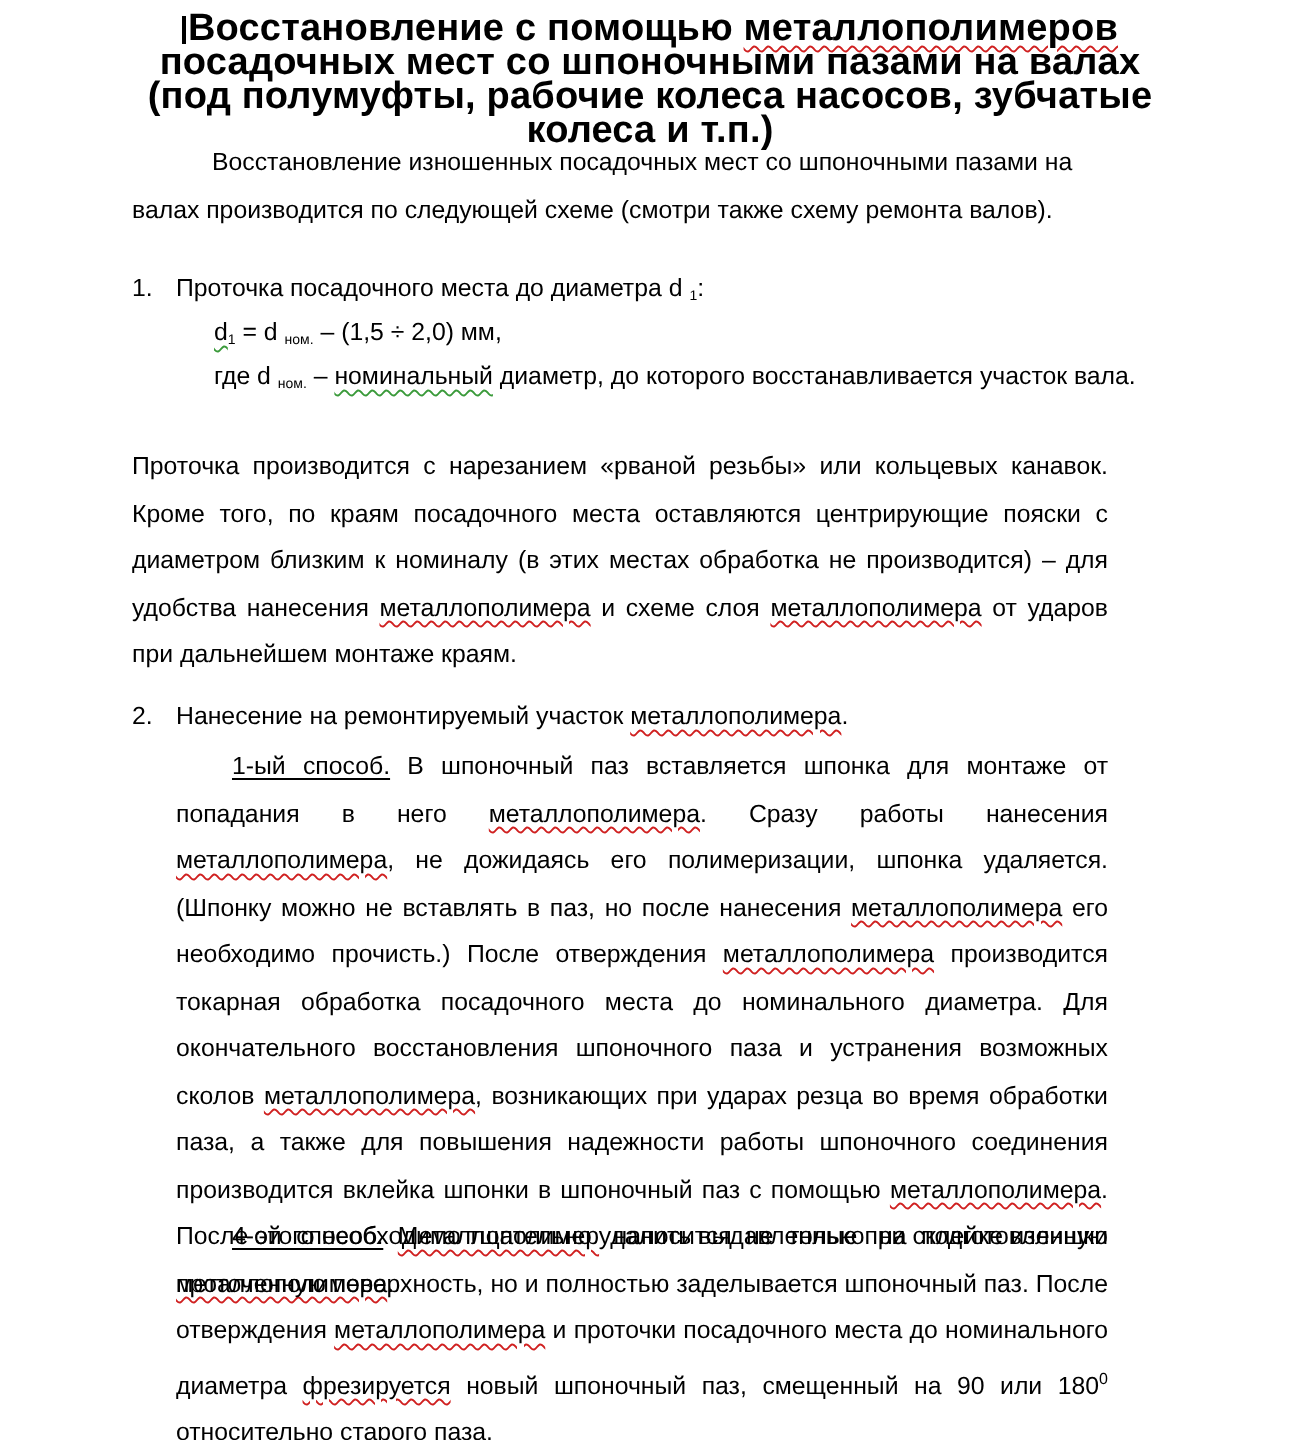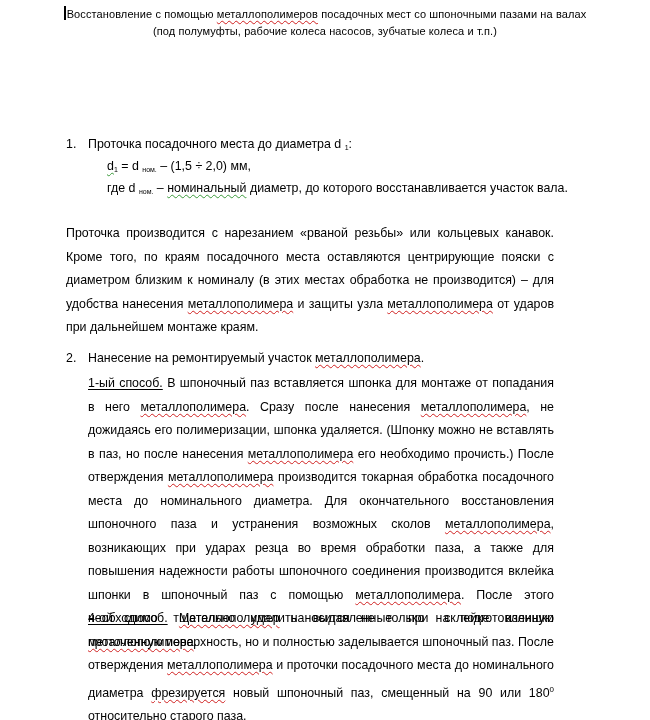--- a/index.html
+++ b/index.html
@@ -3,82 +3,83 @@
 <meta charset="utf-8">
 <style>
   html, body { margin: 0; padding: 0; background: #ffffff; }
   body {
     width: 650px; height: 720px; overflow: hidden; position: relative;
     font-family: "Liberation Sans", sans-serif; color: #000;
   }
   .page { position: absolute; left: 0; top: 0; width: 650px; height: 720px; }
   .title {
     position: absolute; left: 60px; top: 6px; width: 530px;
-    text-align: center; font-weight: normal; font-size: 11px; line-height: 17px;
+    text-align: center; font-weight: bold; font-size: 19px; line-height: 17px;
     letter-spacing: 0.1px;
   }
   .caret {
     display: inline-block; width: 2px; height: 14px; background: #000;
     vertical-align: -2px; margin-right: 1px;
   }
   .sq { text-decoration: underline wavy #d02020; text-decoration-thickness: 1px; text-underline-offset: 2px; }
   .sqg { text-decoration: underline wavy #3a9a3a; text-decoration-thickness: 1px; text-underline-offset: 2px; }
-  .ul { text-decoration: underline; text-underline-offset: 2px; }
+  .ul { text-decoration: underline; text-underline-offset: 2px; margin-left: 28px; }
   .body-text { font-size: 12.4px; }
   .para { position: absolute; left: 66px; width: 488px; line-height: 23.5px; text-align: justify; }
   .para.intro { top: 70px; text-indent: 40px; text-align: left; }
   .li-num { position: absolute; left: 66px; }
   .li-text { position: absolute; left: 88px; }
   .line { position: absolute; white-space: nowrap; }
   sub.s { font-size: 7px; vertical-align: -2px; }
   .block { position: absolute; left: 88px; width: 466px; line-height: 23.5px; text-align: justify; }
   .deg { font-size: 8px; vertical-align: 5px; }
 </style>
 </head>
 <body>
 
 <div class="page">
 
   <div class="title">
     <span class="caret"></span><span>Восстановление с помощью </span><span class="sq">металлополимеров</span><span> посадочных мест со шпоночными пазами на валах (под полумуфты, рабочие колеса насосов, зубчатые колеса и т.п.)</span>
   </div>
 
+  <div class="para intro body-text">Восстановление изношенных посадочных мест со шпоночными пазами на валах производится по следующей схеме (смотри также схему ремонта валов).</div>
 
   <div class="body-text">
     <span class="li-num" style="top:137px;">1.</span>
     <div class="li-text line" style="top:137px;">
       <span>Проточка посадочного места до диаметра d</span> <sub class="s">1</sub><span>:</span>
     </div>
     <div class="line" style="left:107px; top:159px;">
       <span class="sqg">d</span><sub class="s">1</sub><span> = d </span><sub class="s">ном.</sub><span> – (1,5 ÷ 2,0) мм,</span>
     </div>
     <div class="line" style="left:107px; top:181px;">
       <span>где d </span><sub class="s">ном.</sub><span> – </span><span class="sqg">номинальный</span><span> диаметр, до которого восстанавливается участок вала.</span>
     </div>
   </div>
 
   <div class="body-text">
     <div class="para" style="top:222px;">
       <span>Проточка производится с нарезанием «рваной резьбы» или кольцевых канавок. Кроме</span>
       <span>того, по краям посадочного места оставляются центрирующие пояски с диаметром</span>
       <span>близким к номиналу (в этих местах обработка не производится) – для удобства</span>
-      <span>нанесения </span><span class="sq">металлополимера</span><span> и защиты узла </span><span class="sq">металлополимера</span><span> от ударов при</span>
+      <span>нанесения </span><span class="sq">металлополимера</span><span> и схеме слоя </span><span class="sq">металлополимера</span><span> от ударов при</span>
       <span>дальнейшем монтаже краям.</span>
     </div>
   </div>
 
   <div class="body-text">
     <span class="li-num" style="top:351px;">2.</span>
     <div class="li-text line" style="top:351px;">
       <span>Нанесение на ремонтируемый участок </span><span class="sq">металлополимера</span><span>.</span>
     </div>
 
     <div class="block" style="top:372px;">
       <span class="ul">1-ый способ.</span><span> В шпоночный паз вставляется шпонка для монтаже от попадания в</span>
-      <span>него </span><span class="sq">металлополимера</span><span>. Сразу после нанесения </span><span class="sq">металлополимера</span><span>, не дожидаясь</span>
+      <span>него </span><span class="sq">металлополимера</span><span>. Сразу работы нанесения </span><span class="sq">металлополимера</span><span>, не дожидаясь</span>
       <span>его полимеризации, шпонка удаляется. (Шпонку можно не вставлять в паз, но после</span>
       <span>нанесения </span><span class="sq">металлополимера</span><span> его необходимо прочисть.) После отверждения</span>
       <span class="sq">металлополимера</span><span> производится токарная обработка посадочного места до</span>
       <span>номинального диаметра. Для окончательного восстановления шпоночного паза и</span>
       <span>устранения возможных сколов </span><span class="sq">металлополимера</span><span>, возникающих при ударах резца</span>
       <span>во время обработки паза, а также для повышения надежности работы шпоночного</span>
       <span>соединения производится вклейка шпонки в шпоночный паз с помощью</span>
       <span class="sq">металлополимера</span><span>. После этого необходимо тщательно удалить выдавленные при</span>
       <span>склейке излишки </span><span class="sq">металлополимера</span><span>.</span>
     </div>

